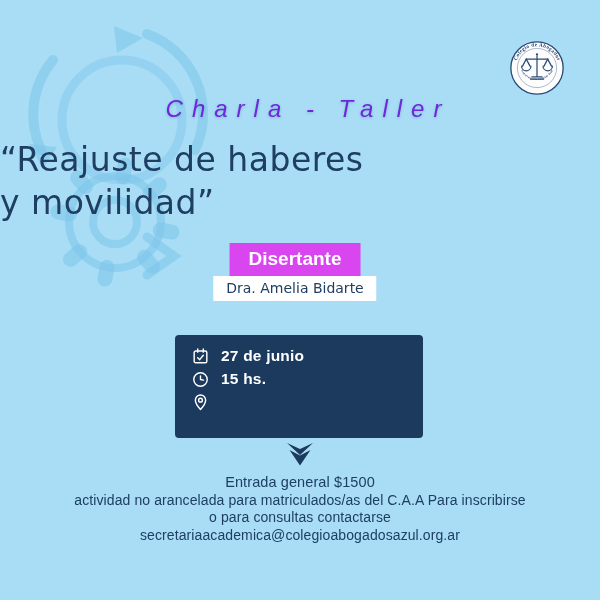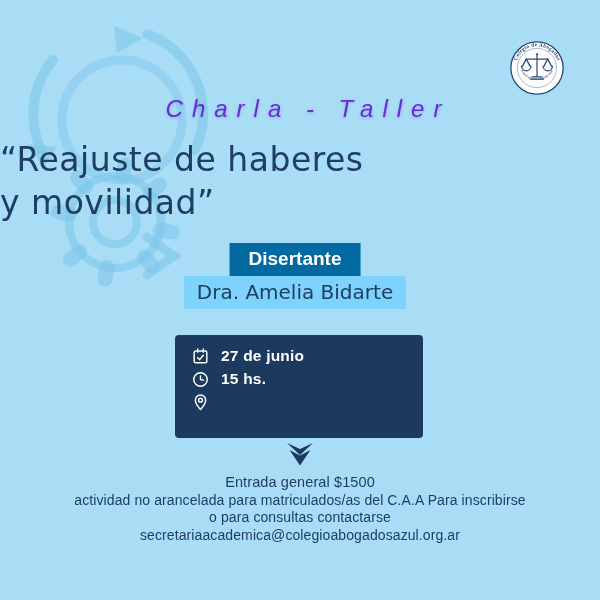--- a/index.html
+++ b/index.html
@@ -40,33 +40,33 @@
     line-height: 43px;
     font-weight: 400;
     color: #1e3e62;
     letter-spacing: 0.5px;
   }
 
   
   .speaker-label {
     position: absolute; top: 243px; left: 295px;
     transform: translateX(-50%);
-    background: #0369a1;
+    background: #d946ef;
     color: #ffffff;
     font-size: 19px;
     font-weight: 700;
     padding: 5px 19px 6px;
   }
   .speaker-name {
     position: absolute; top: 276px; left: 295px;
     transform: translateX(-50%);
-    background: #7dd3fc;
+    background: #ffffff;
     color: #1e3e62;
     font-family: "DejaVu Sans", sans-serif;
-    font-size: 20px;
+    font-size: 14px;
     font-weight: 400;
     padding: 4px 13px 5px;
     white-space: nowrap;
   }
 
   
   .card {
     position: absolute; left: 175px; top: 335px;
     width: 248px; height: 103px;
     background: #1b3a5e;

